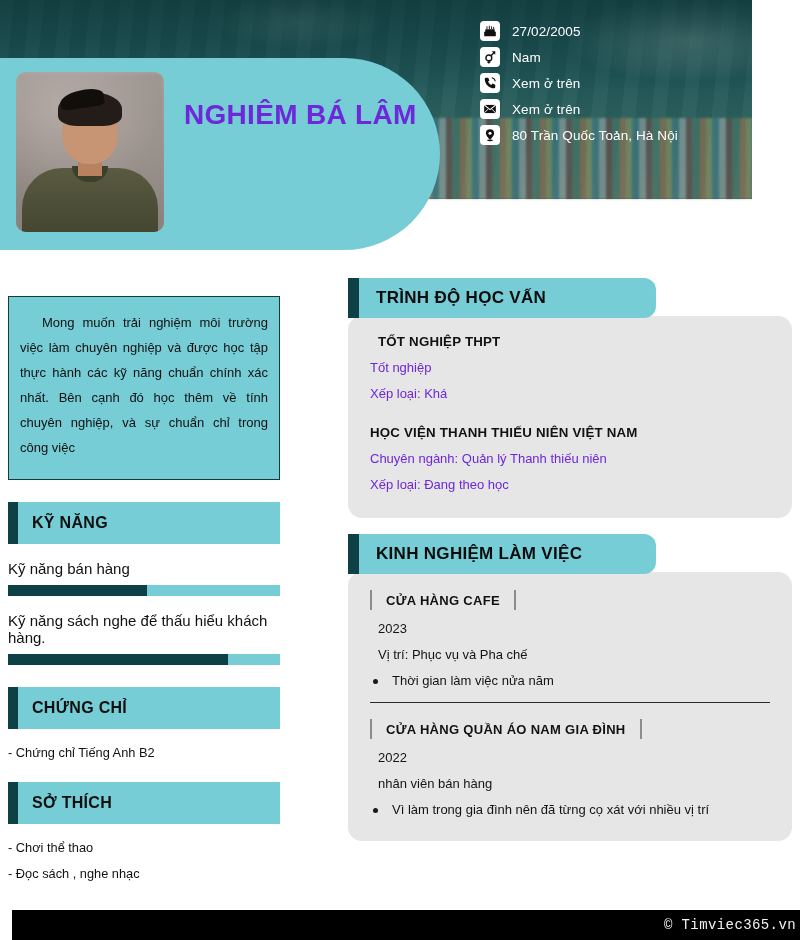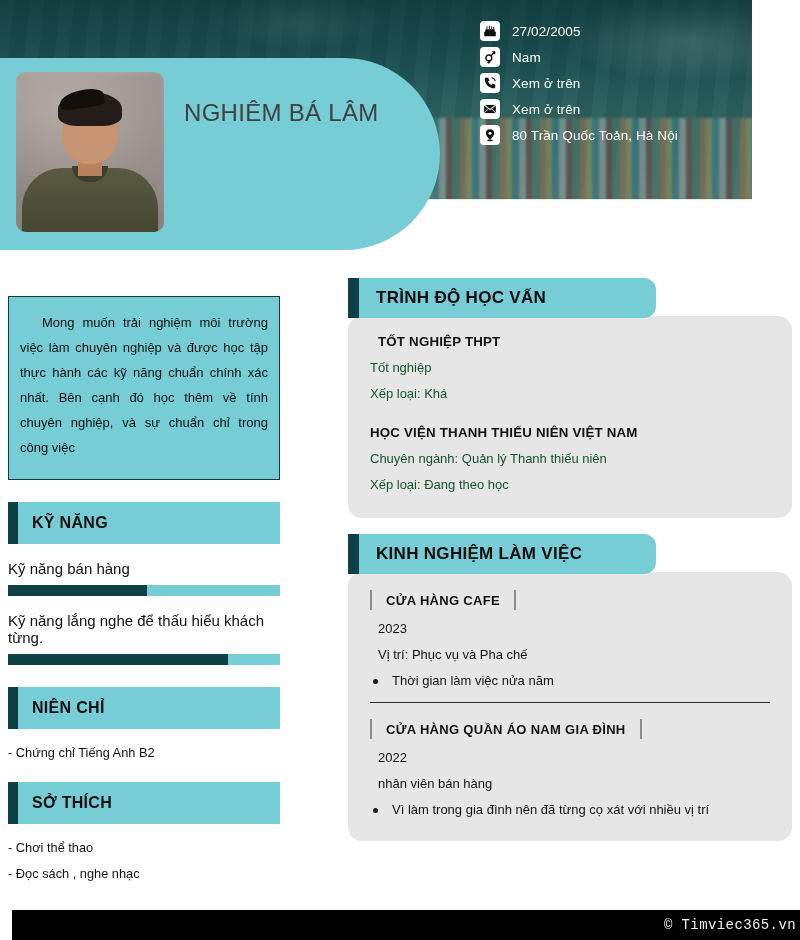--- a/index.html
+++ b/index.html
@@ -133,23 +133,23 @@
     border-radius: 0 0 16px 16px;
     background: #3c3f2b;
   }
 
   .name-block {
     margin-left: 20px;
     padding-top: 28px;
     width: 236px;
   }
   .cv-name {
-    font-size: 24px;
-    font-weight: normal;
-    color: #404040;
+    font-size: 28px;
+    font-weight: bold;
+    color: #6d28d9;
     letter-spacing: 0.3px;
     line-height: 1.1;
   }
   .cv-role {
     margin-top: 21px;
     font-size: 15.5px;
     color: #1b4f55;
     line-height: 1.55;
     text-align: justify;
     text-align-last: left;
@@ -297,21 +297,21 @@
 
   .edu-title {
     font-size: 13.3px;
     font-weight: bold;
     color: #111111;
     letter-spacing: 0.2px;
   }
   .edu-title.indent { padding-left: 8px; }
   .edu-line {
     font-size: 13px;
-    color: #14532d;
+    color: #6d28d9;
     margin-top: 11px;
   }
   .edu-group + .edu-group { margin-top: 24px; }
 
   .exp-item + .exp-item {
     margin-top: 14px;
     padding-top: 16px;
     border-top: 1.3px solid #2b2b2b;
   }
   .exp-head {
@@ -468,28 +468,28 @@
   <div class="sec-bar" style="margin-top:22px;">
     <span class="sec-bar-title">KỸ NĂNG</span>
   </div>
   <div>
     <div class="skill-label">Kỹ năng bán hàng</div>
     <div class="skill-track">
       <div class="skill-fill" style="width: 51%;"></div>
     </div>
   </div>
   <div>
-    <div class="skill-label">Kỹ năng lắng nghe để thấu hiểu khách từng.</div>
+    <div class="skill-label">Kỹ năng sách nghe để thấu hiểu khách hàng.</div>
     <div class="skill-track">
       <div class="skill-fill" style="width: 81%;"></div>
     </div>
   </div>
 
   <div class="sec-bar" style="margin-top:22px;">
-    <span class="sec-bar-title">NIÊN CHỈ</span>
+    <span class="sec-bar-title">CHỨNG CHỈ</span>
   </div>
   <div class="plain-line" style="margin-top:16px;">- Chứng chỉ Tiếng Anh B2</div>
 
   <div class="sec-bar" style="margin-top:22px;">
     <span class="sec-bar-title">SỞ THÍCH</span>
   </div>
   <div class="plain-line" style="margin-top:16px;">- Chơi thể thao</div>
   <div class="plain-line">- Đọc sách , nghe nhạc</div>
 
 </div>

